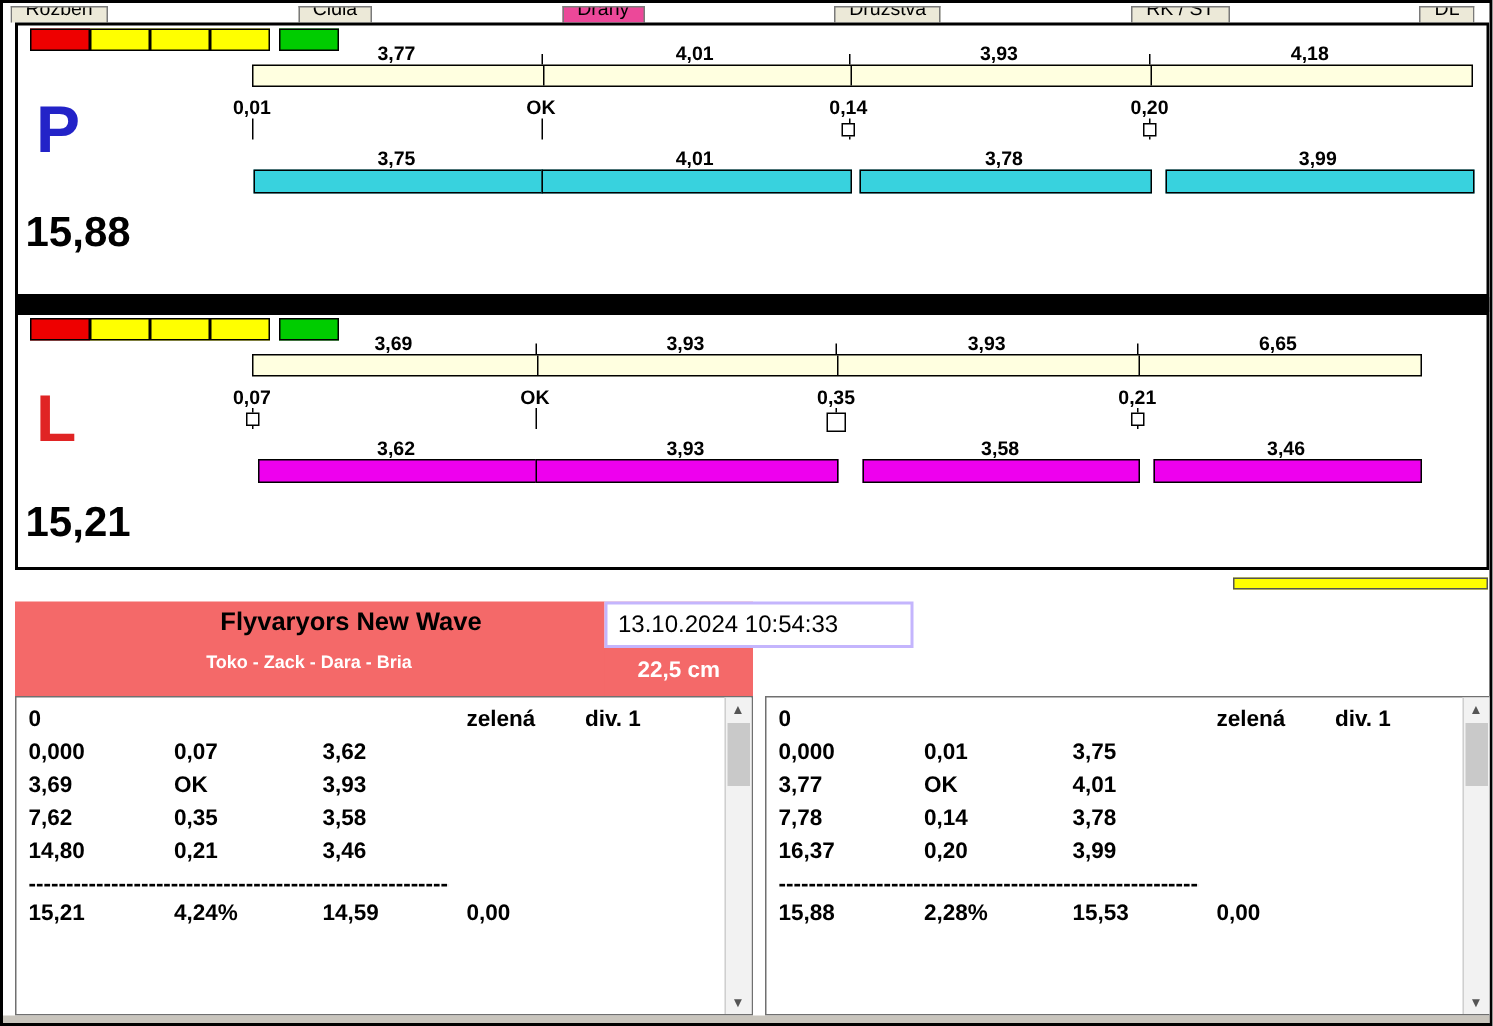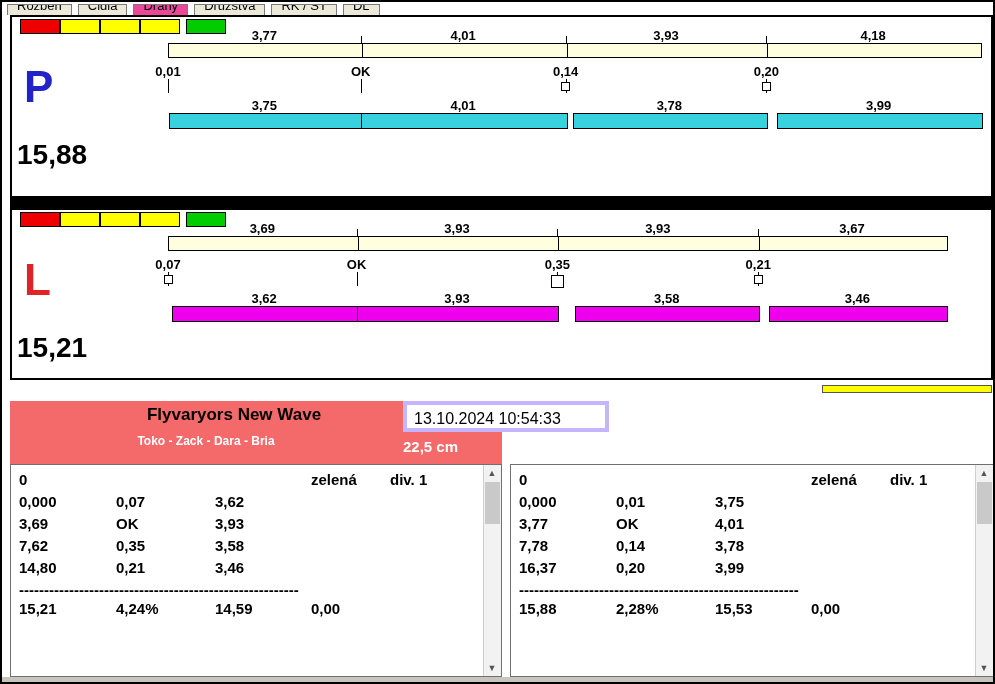--- a/index.html
+++ b/index.html
@@ -1,19 +1,19 @@
 <!DOCTYPE html>
 <html><head>
 <meta charset="utf-8">
 <style>
   html,body{margin:0;padding:0;background:#9a9a9a;font-family:"Liberation Sans",sans-serif;}
   .window{position:relative;width:995px;height:684px;background:#ffffff;border:2px solid #000;box-sizing:border-box;overflow:hidden;}
 
   
-  .tabbar{position:absolute;top:2px;left:5px;right:10px;height:11px;overflow:hidden;display:flex;gap:6px;}
+  .tabbar{position:absolute;top:2px;left:5px;right:10px;height:11px;overflow:hidden;display:flex;gap:6px;justify-content:space-between;}
   .tab{border:1px solid #7a7a7a;border-bottom:none;background:#ece9d8;padding:0 9px;height:14px;overflow:hidden;}
   .tab.active{background:#ec4899;}
   .tab span{display:block;margin-top:-7px;font-size:13px;color:#000;white-space:nowrap;}
 
   
   .lane-panel{position:absolute;left:8px;width:979px;border:2px solid #000;background:#fff;box-sizing:content-box;}
   .status-row{position:absolute;left:8px;top:2px;display:flex;}
   .sbox{width:40px;height:15px;border:1px solid #000;box-sizing:border-box;}
   .lane-letter{position:absolute;left:12px;top:48px;font-size:44px;font-weight:bold;line-height:1;}
   .lane-total{position:absolute;left:5px;top:124px;font-size:28px;font-weight:bold;color:#000;line-height:1;}
@@ -26,22 +26,22 @@
   .csquare{position:absolute;background:#fff;border:1px solid #000;box-sizing:border-box;}
   .dog-bar{position:absolute;top:84px;height:14px;border:1px solid #000;}
 
   .black-band{position:absolute;left:8px;top:196px;width:983px;height:10px;background:#000;}
   .progress-bar{position:absolute;left:820px;top:383px;width:170px;height:8px;background:#ffff00;border:1px solid #555;box-sizing:border-box;}
 
   
   .team-header{position:absolute;top:399px;height:63px;}
   .team-title{position:absolute;top:4px;font-size:17px;font-weight:bold;color:#000;text-align:center;white-space:nowrap;}
   .team-members{position:absolute;top:33px;font-size:12px;font-weight:bold;color:#fff;text-align:center;white-space:nowrap;}
-  .timestamp-box{position:absolute;left:401px;top:399px;width:206px;height:31px;background:#fff;border:4px solid #c4b5fd;box-sizing:border-box;font-size:16px;color:#000;padding:5px 0 0 7px;}
-  .height-label{position:absolute;top:430px;height:32px;width:99px;color:#fff;font-size:15px;font-weight:bold;line-height:30px;}
+  .timestamp-box{position:absolute;left:401px;top:399px;width:206px;height:31px;background:#fff;border:2px solid #c4b5fd;box-sizing:border-box;font-size:16px;color:#000;padding:5px 0 0 7px;}
+  .height-label{position:absolute;top:430px;height:32px;width:99px;color:#fff;font-size:15px;font-weight:bold;text-align:center;line-height:30px;}
 
   
   .res-area{position:absolute;top:462px;height:213px;background:#fff;border:1px solid #707070;box-sizing:border-box;}
   .res-content{position:absolute;top:0;left:0;right:17px;bottom:0;padding:6px 0 0 8px;overflow:hidden;}
   .res-row{display:grid;grid-template-columns:97px 99px 96px 79px 1fr;height:22px;font-size:15px;font-weight:bold;color:#000;}
   .res-row span{white-space:nowrap;}
   .res-divider{height:19px;width:280px;overflow:hidden;white-space:nowrap;font-size:15px;font-weight:bold;color:#000;}
   .sbar{position:absolute;top:0;right:0;bottom:0;width:17px;background:#f2f2f2;border-left:1px solid #cfcfcf;}
   .sarr{position:absolute;left:0;width:16px;height:16px;font-size:9px;line-height:16px;text-align:center;color:#555;}
   .sthumb{position:absolute;left:1px;top:17px;width:15px;height:42px;background:#c9c9c9;}
@@ -127,21 +127,21 @@
         <div class="sbox" style="background: rgb(255, 255, 0); margin-left: 0px;"></div>
         <div class="sbox" style="background: rgb(255, 255, 0); margin-left: 0px;"></div>
         <div class="sbox" style="background: rgb(0, 204, 0); margin-left: 6px;"></div>
       </div>
     <div class="lane-letter" style="color: rgb(224, 36, 36);">L</div>
     <div class="lane-total">15,21</div>
     <div class="timeline">
         <div class="tnum" style="left: 94.2819px; top: 0px;">3,69</div>
         <div class="tnum" style="left: 288.978px; top: 0px;">3,93</div>
         <div class="tnum" style="left: 489.806px; top: 0px;">3,93</div>
-        <div class="tnum" style="left: 683.991px; top: 0px;">3,67</div>
+        <div class="tnum" style="left: 683.991px; top: 0px;">6,65</div>
         <div class="start-bar" style="left: 0px; width: 777.762px;">
           <div class="bar-div" style="left: 188.564px;"></div>
           <div class="bar-div" style="left: 389.392px;"></div>
           <div class="bar-div" style="left: 590.22px;"></div>
         </div>
         <div class="tick-up" style="left: 188.564px;"></div>
         <div class="tick-up" style="left: 389.392px;"></div>
         <div class="tick-up" style="left: 590.22px;"></div>
         <div class="tnum" style="left: 0px; top: 36px;">0,07</div>
         <div class="tick-down" style="left: 0px;"></div>

